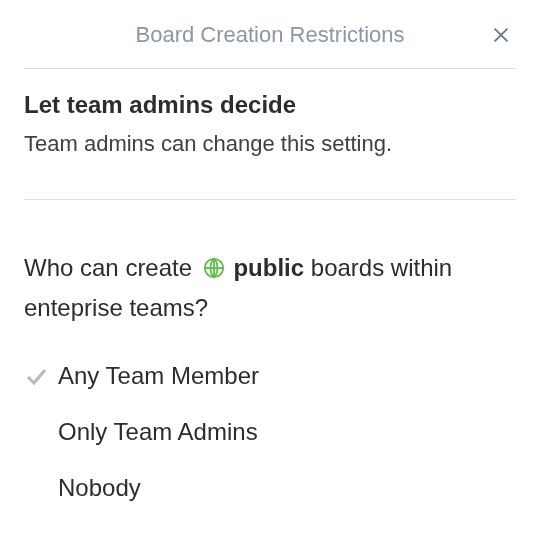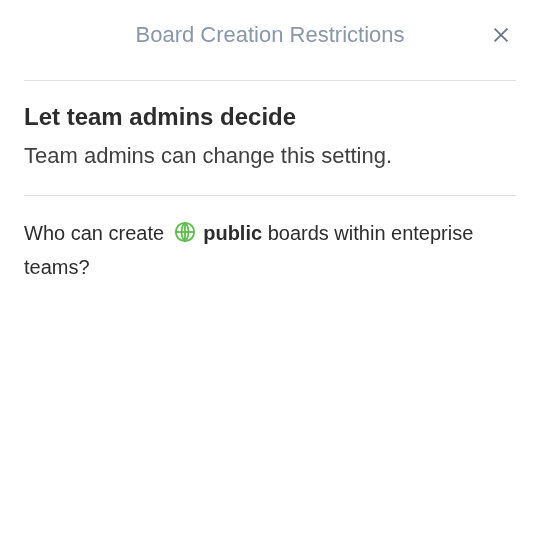--- a/index.html
+++ b/index.html
@@ -13,21 +13,21 @@
       height: 547px;
       background: #fff;
       padding: 22px 24px;
       color: #172b4d;
     }
     .header {
       display: flex;
       justify-content: center;
       align-items: center;
       position: relative;
-      padding-bottom: 32px;
+      padding-bottom: 20px;
       border-bottom: 1px solid #dfe1e6;
     }
     .header-title {
       font-size: 22px;
       font-weight: 400;
       color: #8a97a8;
       text-align: center;
     }
     .close-btn {
       position: absolute;
@@ -40,45 +40,46 @@
       color: #6b778c;
     }
     .close-btn svg {
       width: 22px;
       height: 22px;
       stroke: #6b778c;
       stroke-width: 2;
     }
     .section {
       padding-top: 22px;
-      padding-bottom: 24px;
+      padding-bottom: 40px;
       border-bottom: 1px solid #dfe1e6;
     }
     .section:last-child {
       border-bottom: none;
     }
     .section-title {
       font-size: 24px;
       font-weight: 700;
       color: #2d2d2d;
       margin-bottom: 10px;
     }
     .section-desc {
       font-size: 22px;
       font-weight: 400;
       color: #404040;
       line-height: 1.35;
     }
     .question {
-      font-size: 20px;
+      font-size: 24px;
       font-weight: 400;
       color: #2d2d2d;
       line-height: 1.55;
       margin-bottom: 18px;
       display: block;
+      margin-top: 27px;
     }
     .question .bold {
       font-weight: 700;
     }
     .globe-icon {
       display: inline-block;
       vertical-align: -3px;
       margin: 0 2px 0 4px;
     }
     .globe-icon svg {
@@ -142,13 +143,31 @@
         <line x1="2" y1="12" x2="22" y2="12" stroke="#61bd4f" stroke-width="2"></line>
         <line x1="12" y1="2" x2="12" y2="22" stroke="#61bd4f" stroke-width="2"></line>
         <path d="M12 2 C7 6, 7 18, 12 22" fill="none" stroke="#61bd4f" stroke-width="2"></path>
         <path d="M12 2 C17 6, 17 18, 12 22" fill="none" stroke="#61bd4f" stroke-width="2"></path>
       </svg>
     </span>
     <span class="bold">public</span>
     <span>boards within enteprise teams?</span>
   </span>
 
+  <div class="options">
+    <div class="option">
+      <span class="check-slot">
+        <svg viewBox="0 0 24 24">
+            <polyline points="4,13 10,19 21,6"></polyline>
+          </svg>
+      </span>
+      <span class="option-label">Any Team Member</span>
+    </div>
+    <div class="option">
+      <span class="check-slot"></span>
+      <span class="option-label">Only Team Admins</span>
+    </div>
+    <div class="option">
+      <span class="check-slot"></span>
+      <span class="option-label">Nobody</span>
+    </div>
+  </div>
 </div>
 
 </body></html>

